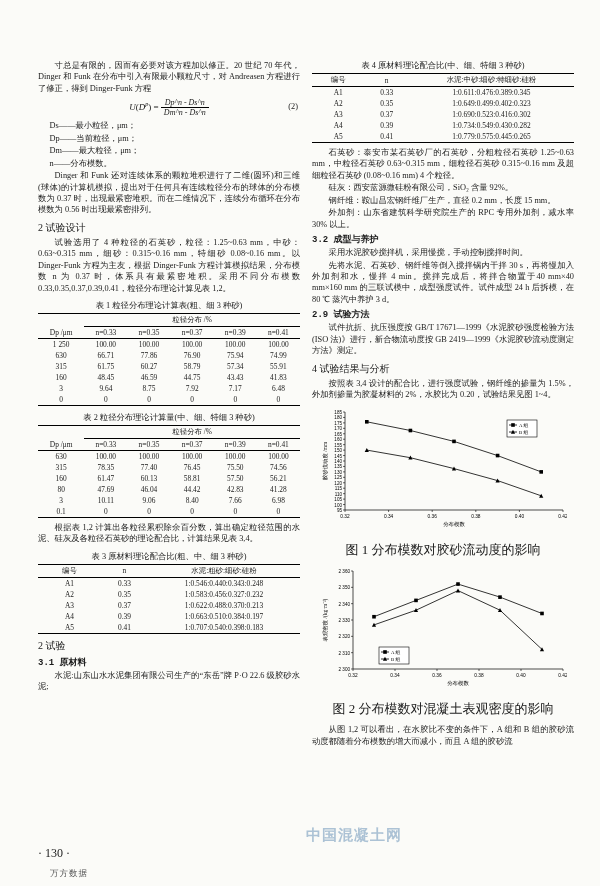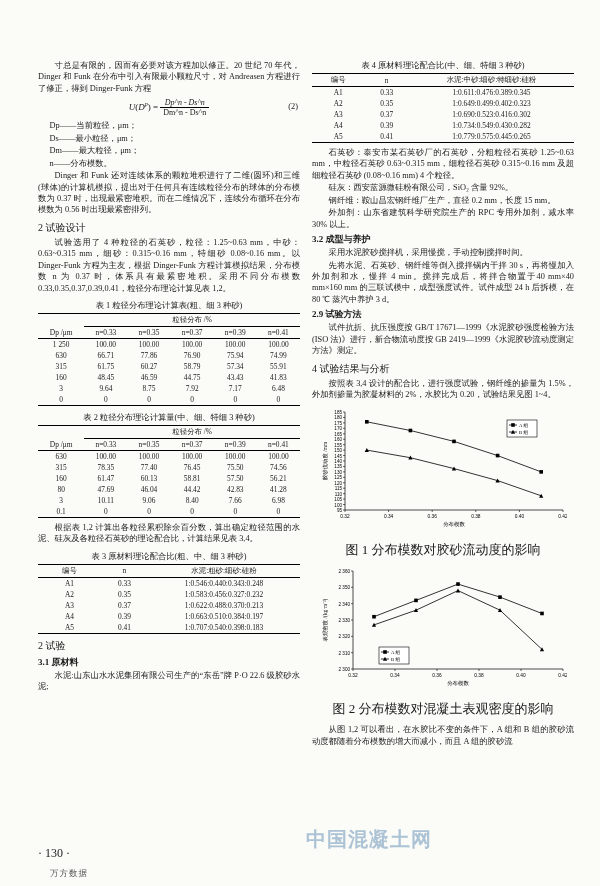--- a/index.html
+++ b/index.html
@@ -8,61 +8,61 @@
     font-family:"Liberation Serif", serif;
     color:#1a1a1a;position:relative;overflow:hidden;
   }
   .page{position:absolute;inset:0;}
   .col{position:absolute;top:60px;width:262px;}
   .col-left{left:38px;}
   .col-right{left:312px;}
   p{margin:0 0 1px 0;font-size:8.3px;line-height:1.38;text-align:justify;text-indent:2em;}
   p.noind{text-indent:0;}
   h2.sec{font-size:10px;font-weight:normal;margin:5px 0 2px 0;text-indent:0;}
-  h3.sub{font-size:9px;font-weight:bold;margin:3px 0 1px 0;text-indent:0;}
+  h3.sub{font-size:9px;font-weight:bold;margin:3px 0 1px 0;text-indent:0;font-family:Liberation Mono, monospace;}
   .formula{text-align:center;font-size:9px;margin:4px 0 3px 0;position:relative;}
   .formula .eqno{position:absolute;right:2px;top:4px;font-size:8.3px;}
   .frac{display:inline-block;vertical-align:middle;text-align:center;}
   .frac .num{display:block;border-bottom:1px solid #000;padding:0 3px;font-size:8px;font-style:italic;}
-  .frac .den{display:block;padding:0 3px;font-size:8px;}
+  .frac .den{display:block;padding:0 3px;font-size:8px;font-style:italic;}
   .ital{font-style:italic;}
   .tbl-cap{font-size:8.3px;text-align:center;margin:6px 0 2px 0;}
   table{border-collapse:collapse;width:100%;font-size:7.4px;}
   table td,table th{padding:1px 2px;text-align:center;font-weight:normal;}
   .t-top{border-top:1px solid #000;}
   .t-bot{border-bottom:1px solid #000;}
   .t-mid{border-bottom:0.6px solid #000;}
   .fig-cap{font-size:13px;text-align:center;margin:3px 0 6px 0;}
   .chart-box{position:relative;width:248px;height:132px;margin:6px auto 0 auto;}
   .chart-box svg{display:block;}
   .footer-page{position:absolute;left:38px;top:846px;font-size:12px;}
   .footer-db{position:absolute;left:50px;top:868px;font-size:8.5px;color:#555;letter-spacing:1px;}
-  .watermark{position:absolute;left:306px;top:826px;font-size:20px;color:#9fb9cf;
+  .watermark{position:absolute;left:306px;top:826px;font-size:15px;color:#9fb9cf;
     font-family:Liberation Sans, sans-serif;font-weight:bold;opacity:.85;letter-spacing:1px;}
   .sup{font-size:6px;vertical-align:super;}
 </style>
 </head>
 <body>
 
 <div class="page">
 
   <div class="col col-left">
     <p>寸总是有限的，因而有必要对该方程加以修正。20 世纪 70 年代，Dinger 和 Funk 在分布中引入有限最小颗粒尺寸，对 Andreasen 方程进行了修正，得到 Dinger-Funk 方程</p>
 
     <div class="formula">
       <span class="ital">U</span>(<span class="ital">D<span class="sup">p</span></span>) =
       <span class="frac">
         <span class="num">Dp^n - Ds^n</span>
         <span class="den">Dm^n - Ds^n</span>
       </span>
       <span class="eqno">(2)</span>
     </div>
 
+    <p class="noind" style="text-indent:1.4em">Ds——最小粒径，μm；</p>
     <p class="noind" style="text-indent:1.4em">Dp——当前粒径，μm；</p>
-    <p class="noind" style="text-indent:1.4em">Ds——最小粒径，μm；</p>
     <p class="noind" style="text-indent:1.4em">Dm——最大粒径，μm；</p>
     <p class="noind" style="text-indent:1.4em">n——分布模数。</p>
 
     <p>Dinger 和 Funk 还对连续体系的颗粒堆积进行了二维(圆环)和三维(球体)的计算机模拟，提出对于任何具有连续粒径分布的球体的分布模数为 0.37 时，出现最紧密堆积。而在二维情况下，连续分布循环在分布模数为 0.56 时出现最紧密排列。</p>
 
     <h2 class="sec">2  试验设计</h2>
     <p>试验选用了 4 种粒径的石英砂，粒径：1.25~0.63 mm，中砂：0.63~0.315 mm，细砂：0.315~0.16 mm，特细砂 0.08~0.16 mm。以 Dinger-Funk 方程为主友，根据 Dinger-Funk 方程计算模拟结果，分布模数 n 为 0.37 时，体系具有最紧密堆积。采用不同分布模数 0.33,0.35,0.37,0.39,0.41，粒径分布理论计算见表 1,2。</p>
 
     <div class="tbl-cap">表 1  粒径分布理论计算表(粗、细 3 种砂)</div>
     <table>

